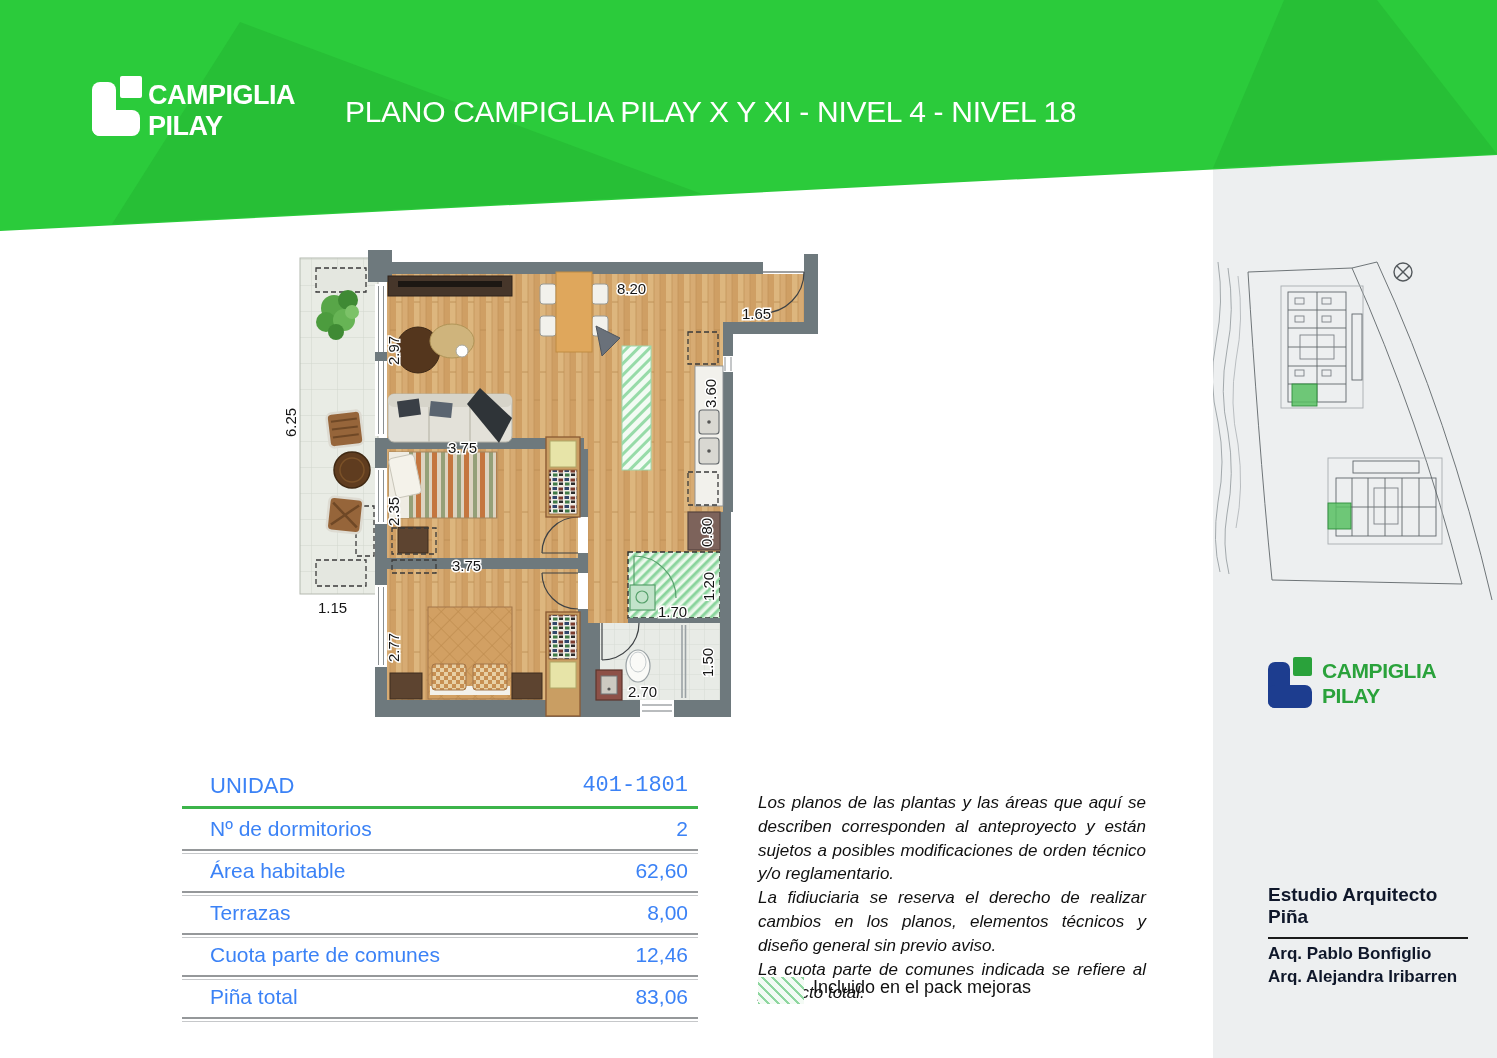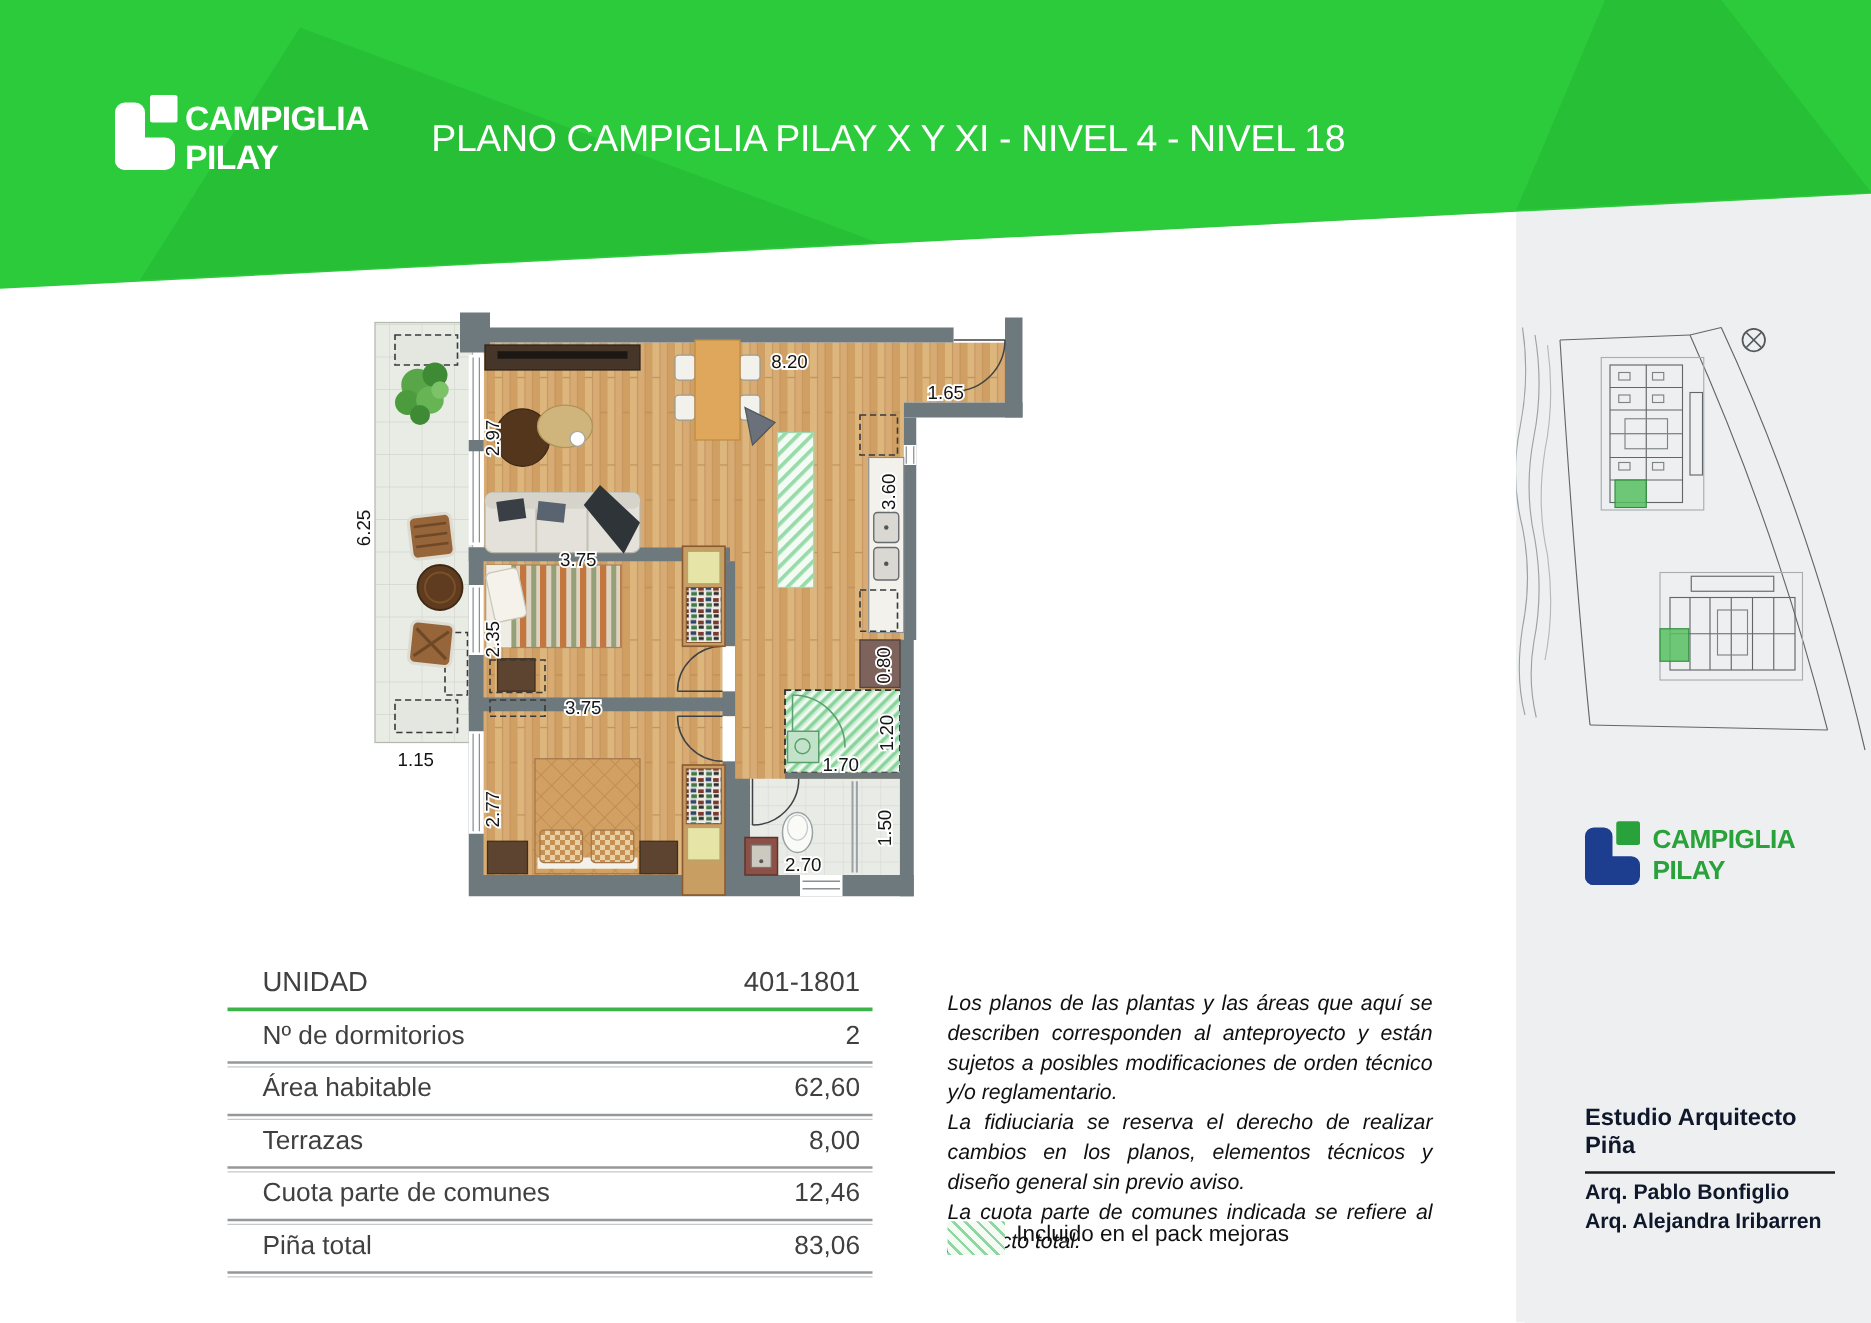--- a/index.html
+++ b/index.html
@@ -21,25 +21,25 @@
   .plan-svg{position:absolute;left:268px;top:238px;}
   
   .siteplan-svg{position:absolute;left:1213px;top:252px;}
   
   .brand-logo-color{position:absolute;left:1266px;top:652px;}
   
   .architects{position:absolute;left:1268px;top:884px;width:200px;color:#0f172a;}
   .architects .studio{font-size:19px;font-weight:700;padding-bottom:9px;border-bottom:2px solid #1b1b1b;}
   .architects .names{margin-top:3px;font-size:17px;font-weight:700;line-height:1.36;}
   
-  .unit-table{position:absolute;left:182px;top:765px;width:516px;color:#404040;}
+  .unit-table{position:absolute;left:182px;top:765px;width:516px;color:#3b82f6;}
   .thead{height:41px;display:flex;align-items:center;justify-content:space-between;
          border-bottom:3px solid #3cb44a;font-size:22px;}
   .thead .lbl{padding-left:28px;}
-  .thead .val{padding-right:10px;}
+  .thead .val{padding-right:10px;font-family:Liberation Mono, monospace;}
   .trow{height:40px;display:flex;align-items:center;justify-content:space-between;
         border-bottom:2px solid #95989a;font-size:21px;position:relative;}
   .trow::after{content:'';position:absolute;left:0;right:0;bottom:-5px;height:1px;background:#c6c8ca;}
   .trow .lbl{padding-left:28px;}
   .trow .val{padding-right:10px;}
   
   .disclaimer{position:absolute;left:758px;top:791px;width:388px;color:#101010;
               font-size:17px;line-height:1.4;text-align:justify;}
   .disclaimer p{margin:0;font-style:italic;}
   

